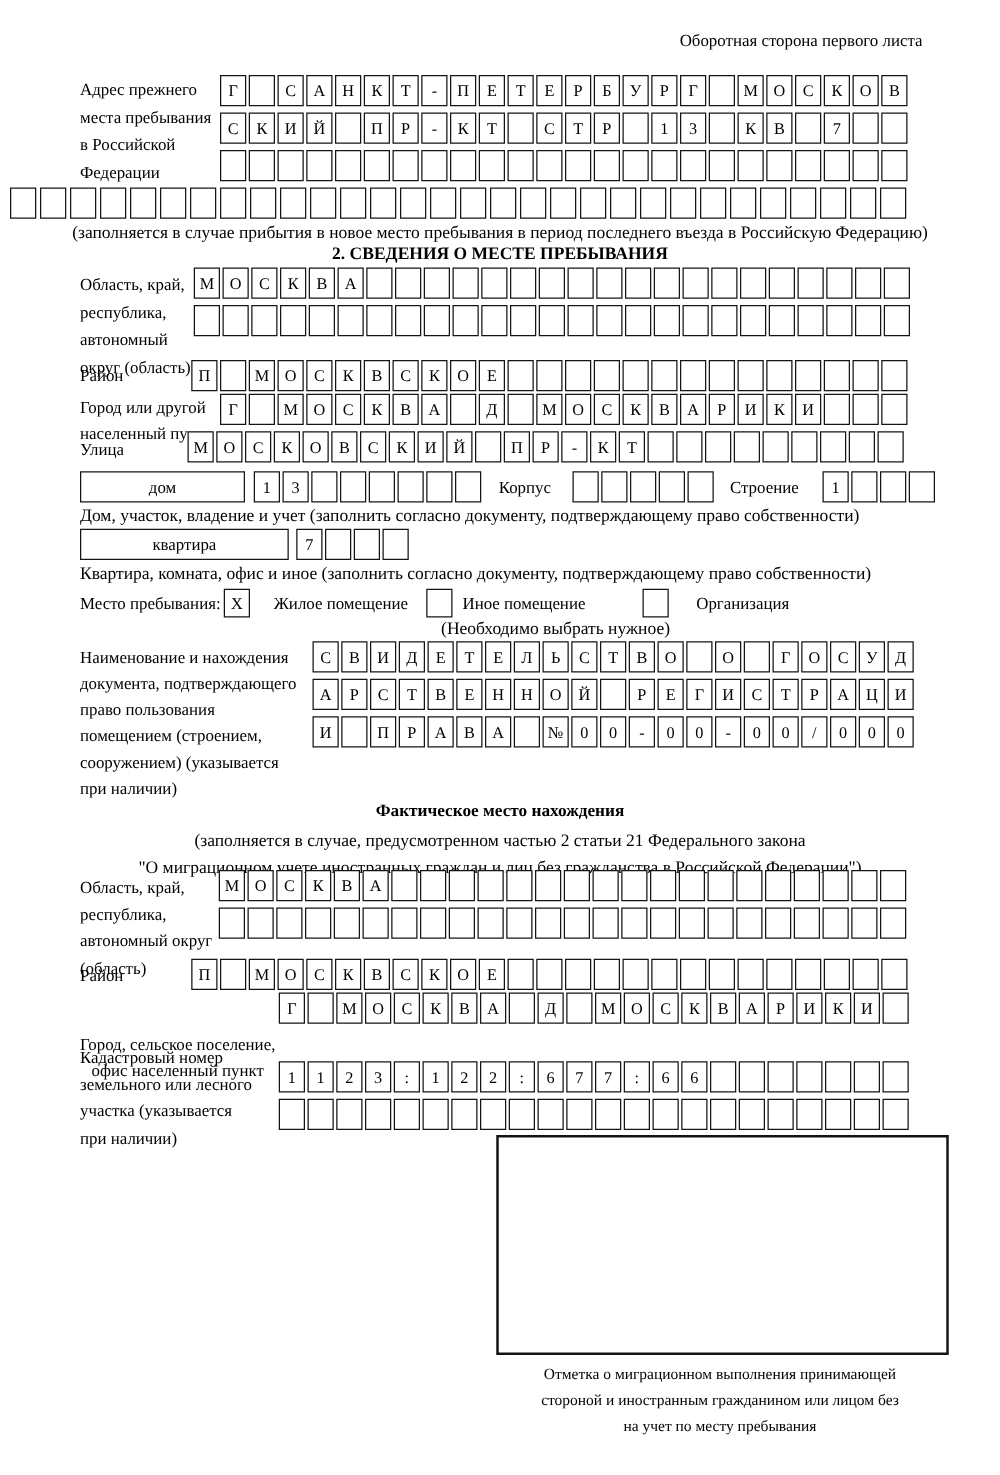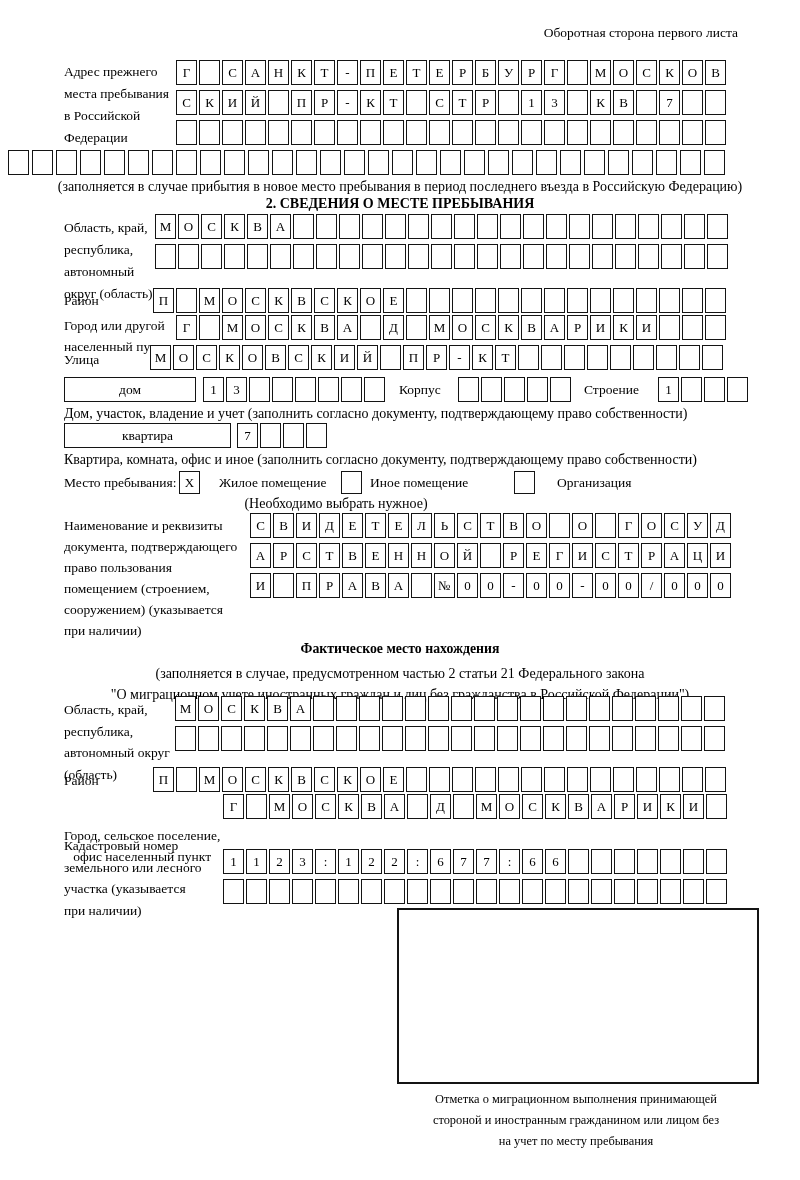--- a/index.html
+++ b/index.html
@@ -334,24 +334,24 @@
   </div>
 <div class="abs small" style="left:64px;top:452px;">Квартира, комната, офис и иное (заполнить согласно документу, подтверждающему право собственности)</div>
 
 <div class="abs lbl" style="left:64px;top:472px;">Место пребывания:</div>
 <div class="abs ckbox" style="left:179px;top:471px;">X</div>
 <div class="abs lbl" style="left:207px;top:472px;margin-left:12px;">Жилое помещение</div>
 <div class="abs ckbox" style="left:341px;top:471px;"></div>
 <div class="abs lbl" style="left:370px;top:472px;">Иное помещение</div>
 <div class="abs ckbox" style="left:514px;top:471px;"></div>
 <div class="abs lbl" style="left:557px;top:472px;">Организация</div>
-<div class="abs small" style="left:136px;top:496px;width:400px;text-align:center;">(Необходимо выбрать нужное)</div>
+<div class="abs small" style="left:136px;top:496px;width:400px;text-align:right;">(Необходимо выбрать нужное)</div>
 
 <div class="abs" style="left:64px;top:515px;">
-  <div class="lbl" style="line-height:21px;">Наименование и реквизиты</div>
+  <div class="lbl" style="line-height:21px;">Наименование и нахождения</div>
   <div class="lbl" style="line-height:21px;">документа, подтверждающего</div>
   <div class="lbl" style="line-height:21px;">право пользования</div>
   <div class="lbl" style="line-height:21px;">помещением (строением,</div>
   <div class="lbl" style="line-height:21px;">сооружением) (указывается</div>
   <div class="lbl" style="line-height:21px;">при наличии)</div>
 </div>
 <div class="abs boxes" style="left:250px;top:513px;">
     <span class="cell">С</span>
     <span class="cell">В</span>
     <span class="cell">И</span>

